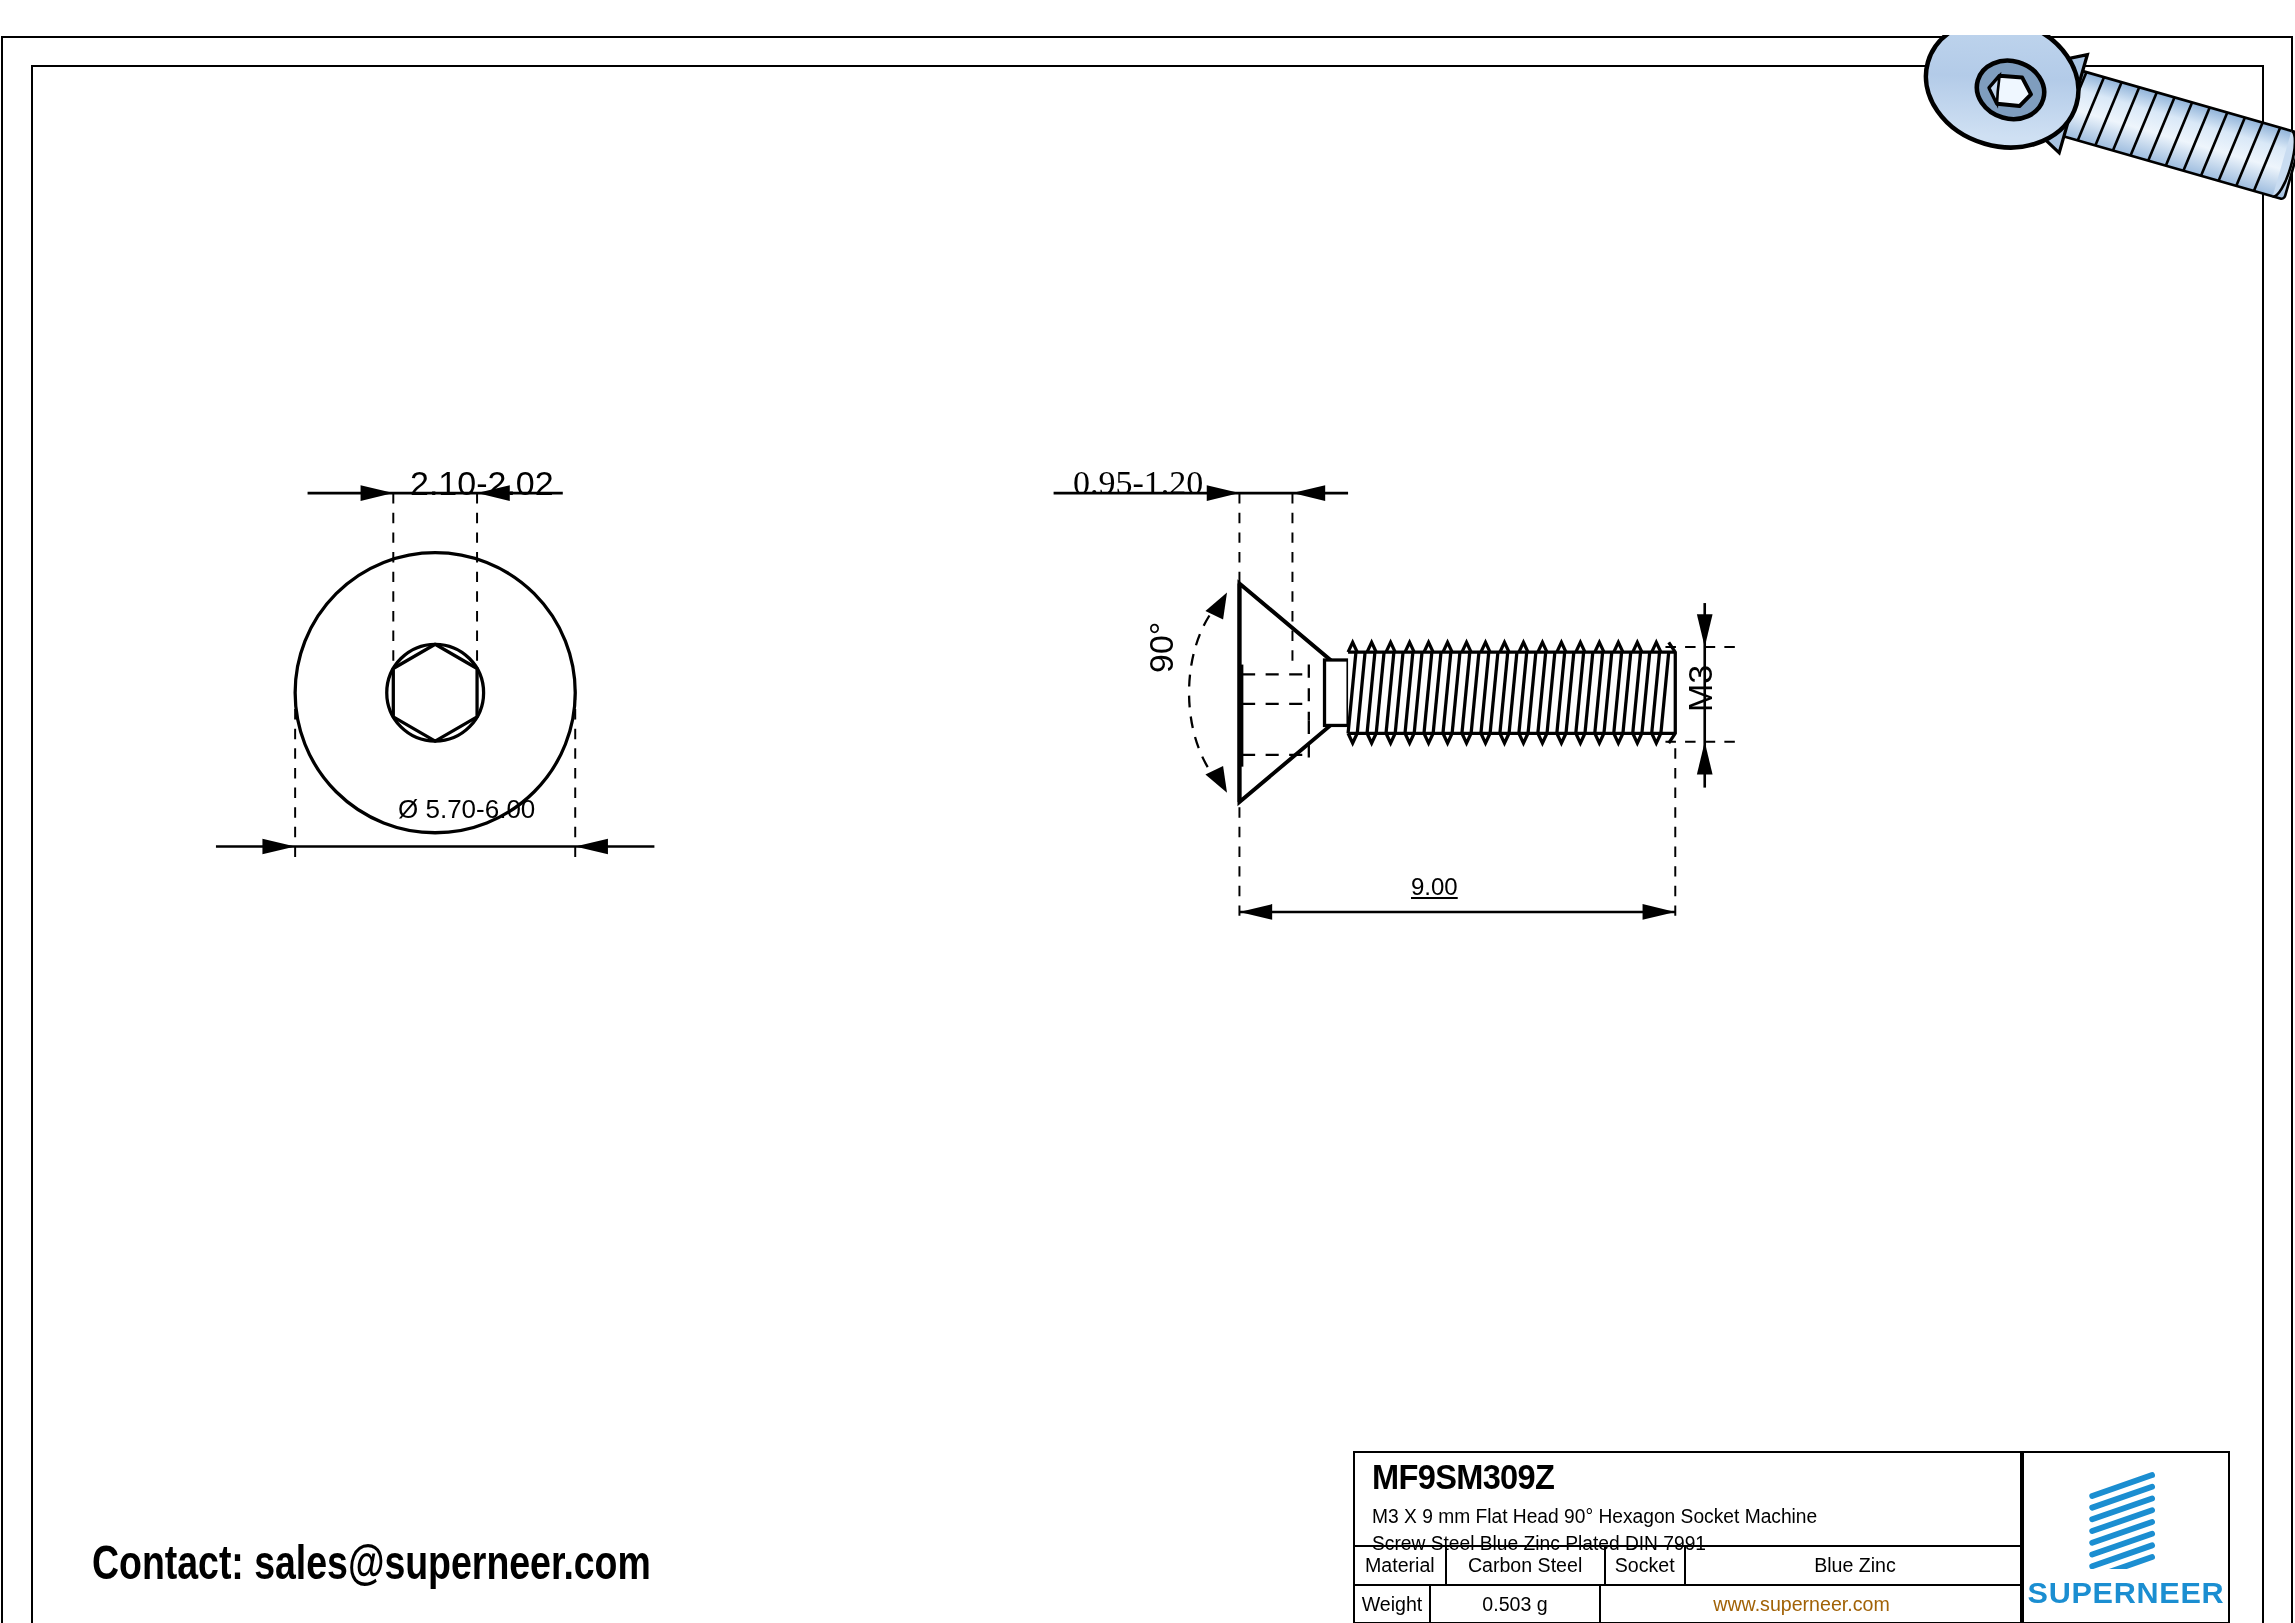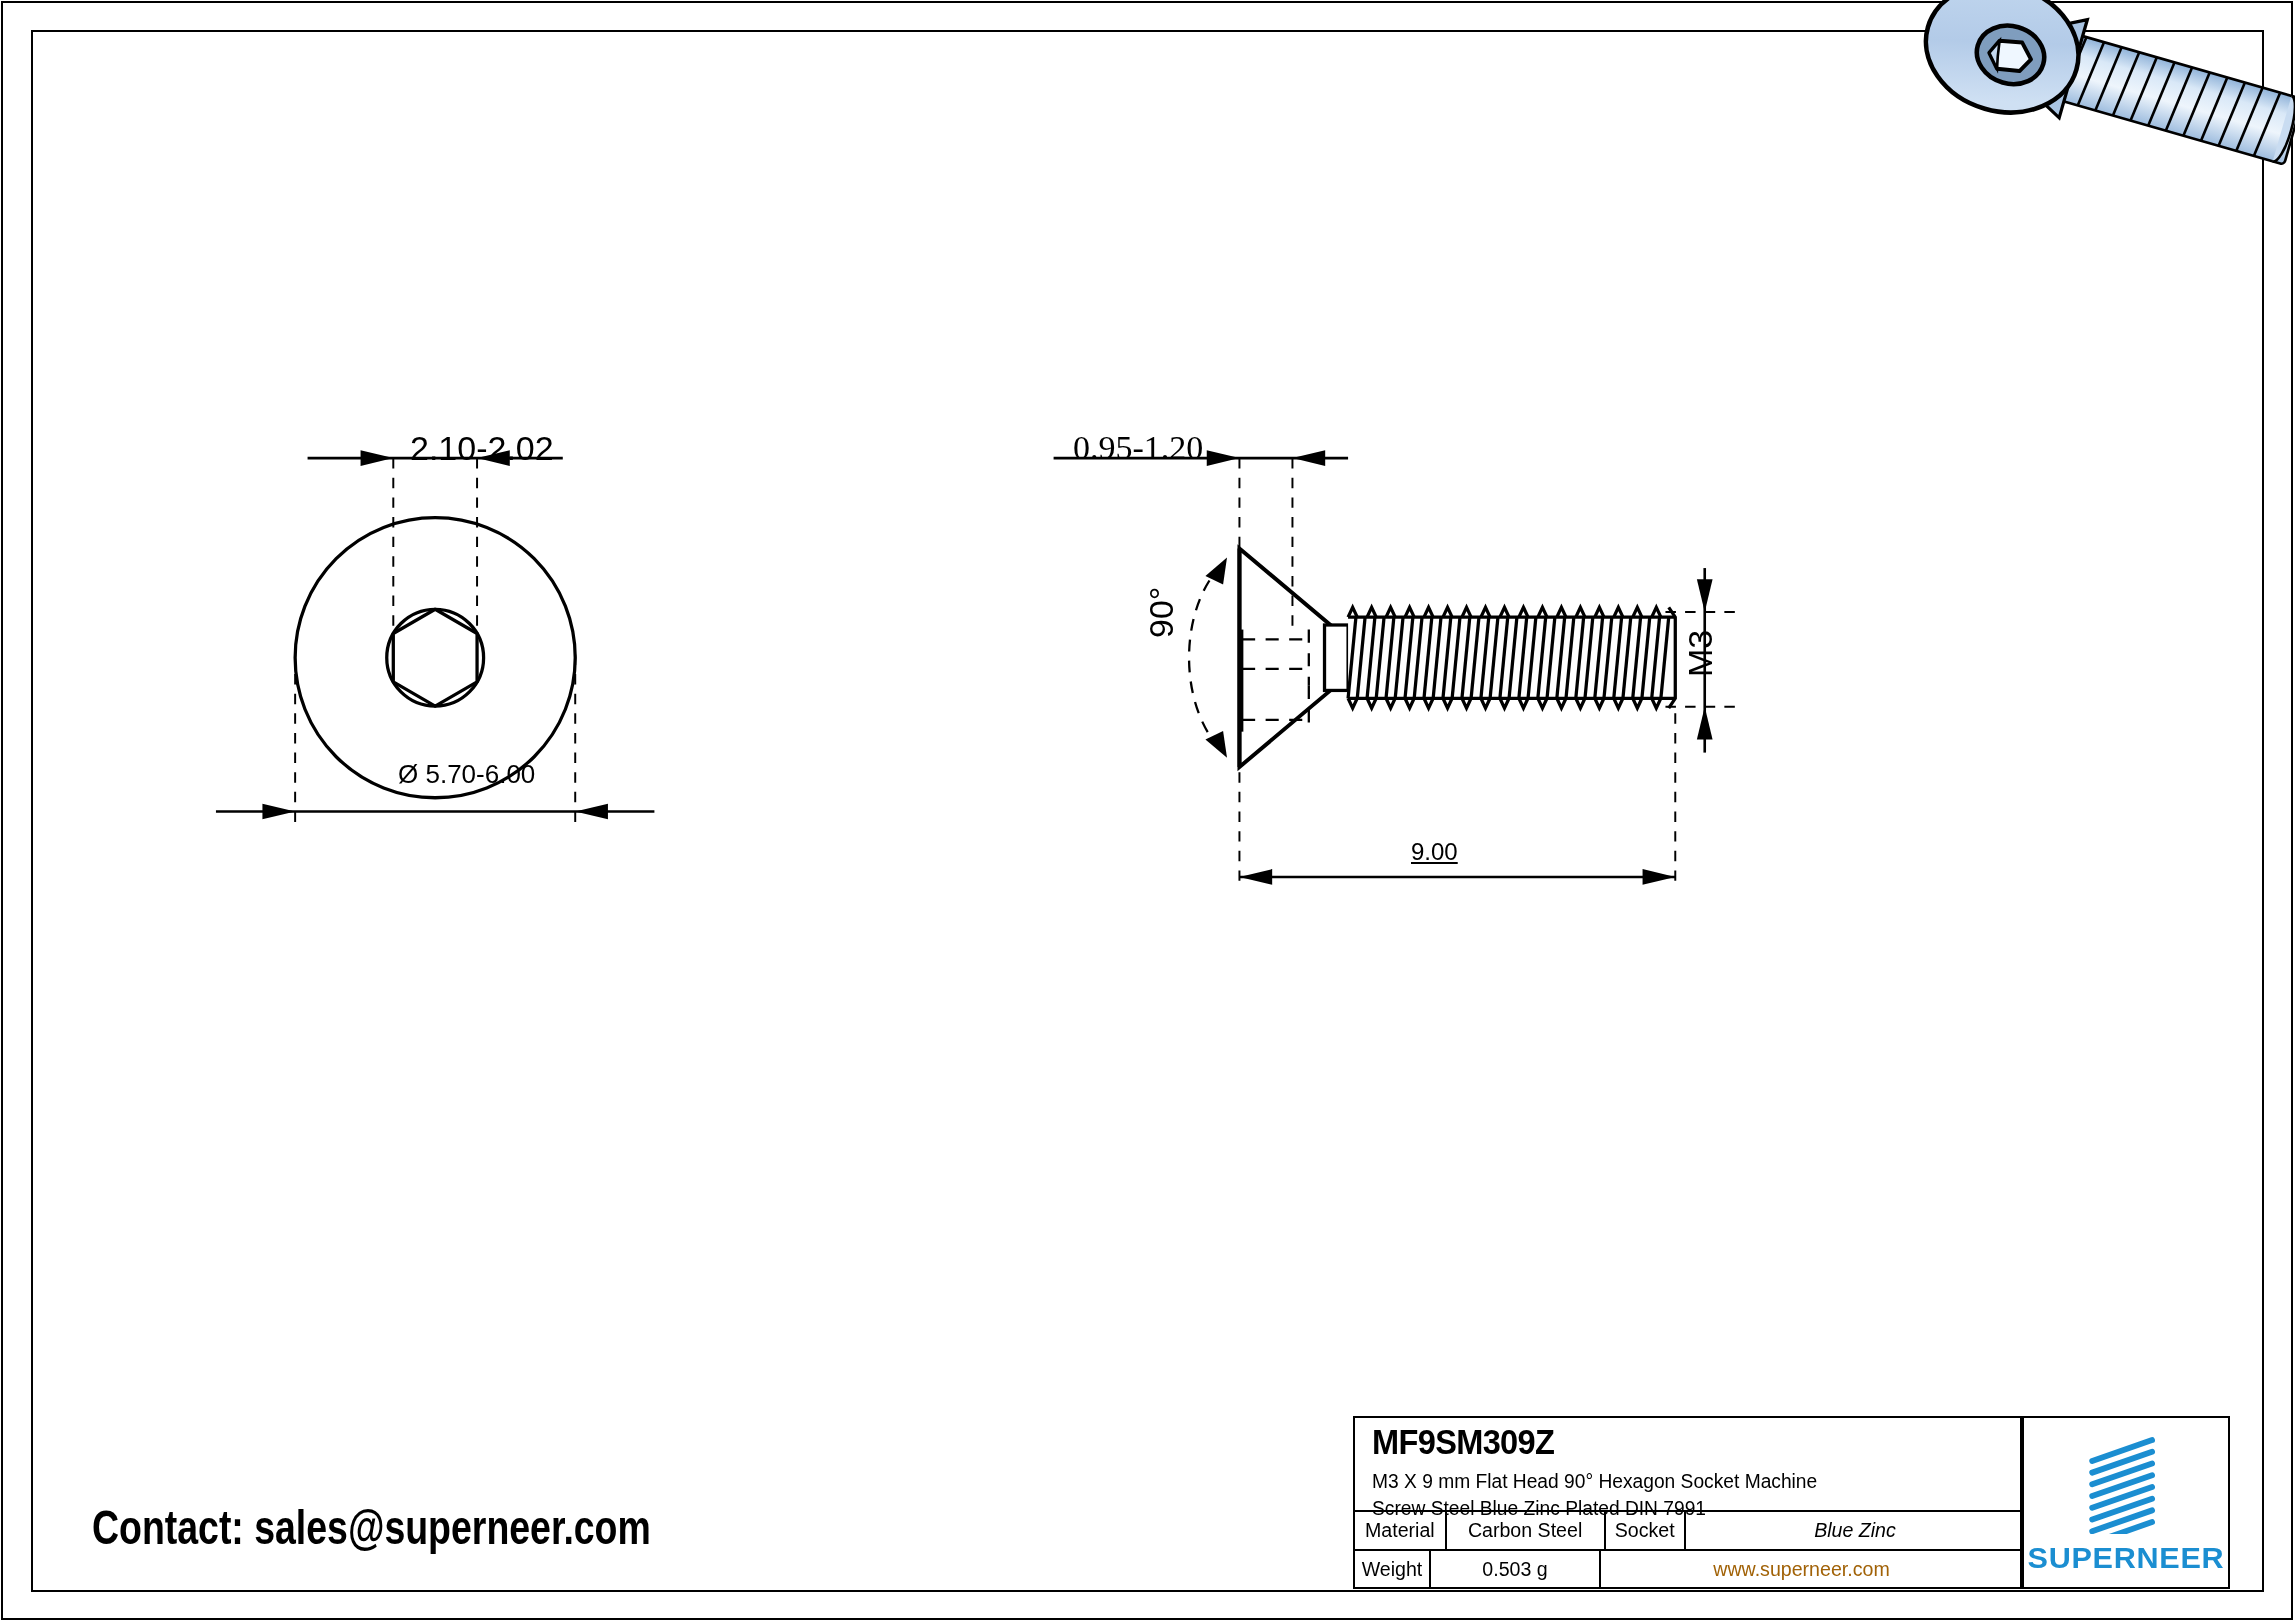--- a/index.html
+++ b/index.html
@@ -1,18 +1,18 @@
 <!DOCTYPE html>
 <html style="font-size:10.5px"><head>
 <meta charset="utf-8">
 <style>
   html,body{margin:0;padding:0;background:#fff;}
   body{width:2295px;height:1623px;position:relative;font-family:"Liberation Sans",sans-serif;overflow:hidden;}
 
-  .sheet{position:absolute;inset:0;background:#fff;}
+  .sheet{position:absolute;inset:0;background:#fff;margin-top:35px;}
   
   .outer-border{position:absolute;left:1.3px;top:1.3px;width:2292px;height:1619px;border:2px solid #000;box-sizing:border-box;}
   
   .inner-frame{position:absolute;left:31px;top:30px;width:2233px;height:1562px;border:2.6px solid #000;box-sizing:border-box;}
 
   
   .layer{position:absolute;left:0;top:0;width:2295px;height:1623px;pointer-events:none;}
 
   
   .contact{
@@ -50,21 +50,21 @@
   .tb-cell{
     display:flex;align-items:center;justify-content:center;
     box-sizing:border-box;font-size:19.6px;color:#000;
     font-family:"Liberation Sans",sans-serif;
     transform-origin:center;
   }
   .tb-cell.bl{border-right:2px solid #000;}
   .c-mat-lbl{width:98px;}
   .c-mat-val{width:170px;}
   .c-fin-lbl{width:86px;}
-  .c-fin-val{width:362px;font-style:italic;}
+  .c-fin-val{width:362px;}
   .c-wt-lbl{width:76px;}
   .c-wt-val{width:170px;}
   .c-url{width:401px;color:#a16207;}
 
   
   .logo-wrap{position:absolute;left:0;top:0;width:100%;height:100%;}
   .logo-bars{position:absolute;left:63px;top:18.3px;width:82px;height:98px;}
   .logo-text{
     position:absolute;left:0;right:0;top:123px;text-align:center;
     color:#1b8ed1;font-size:30px;font-weight:700;letter-spacing:0.7px;

